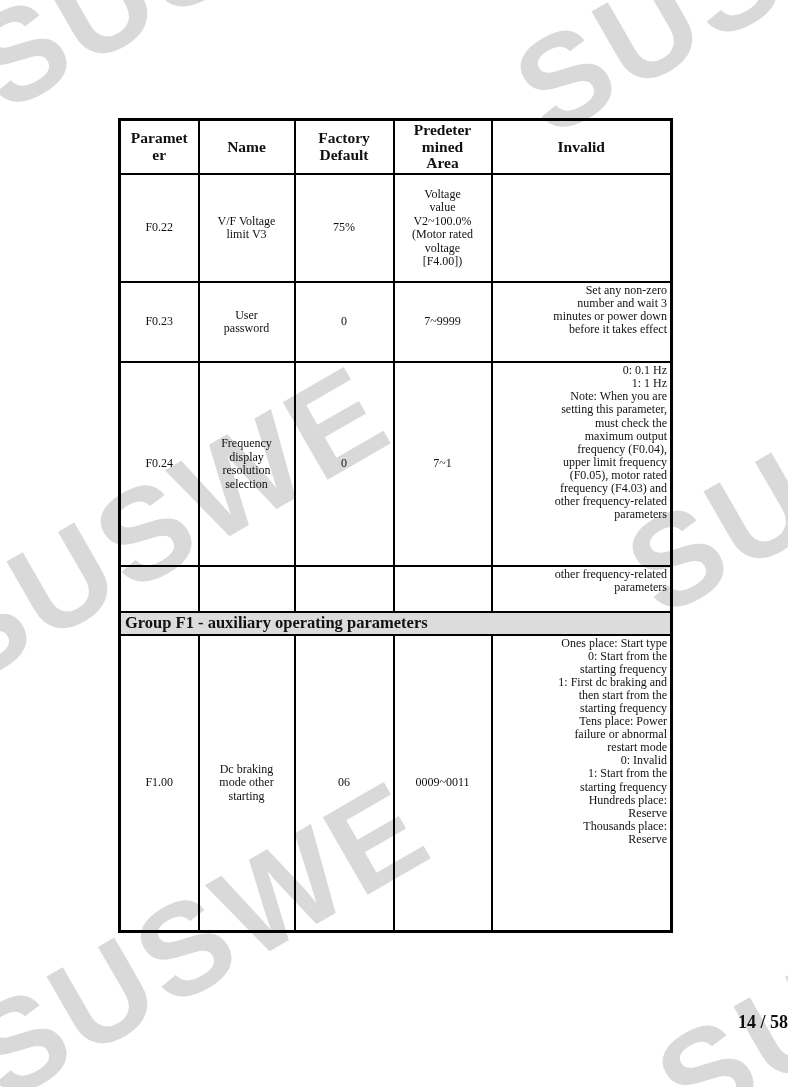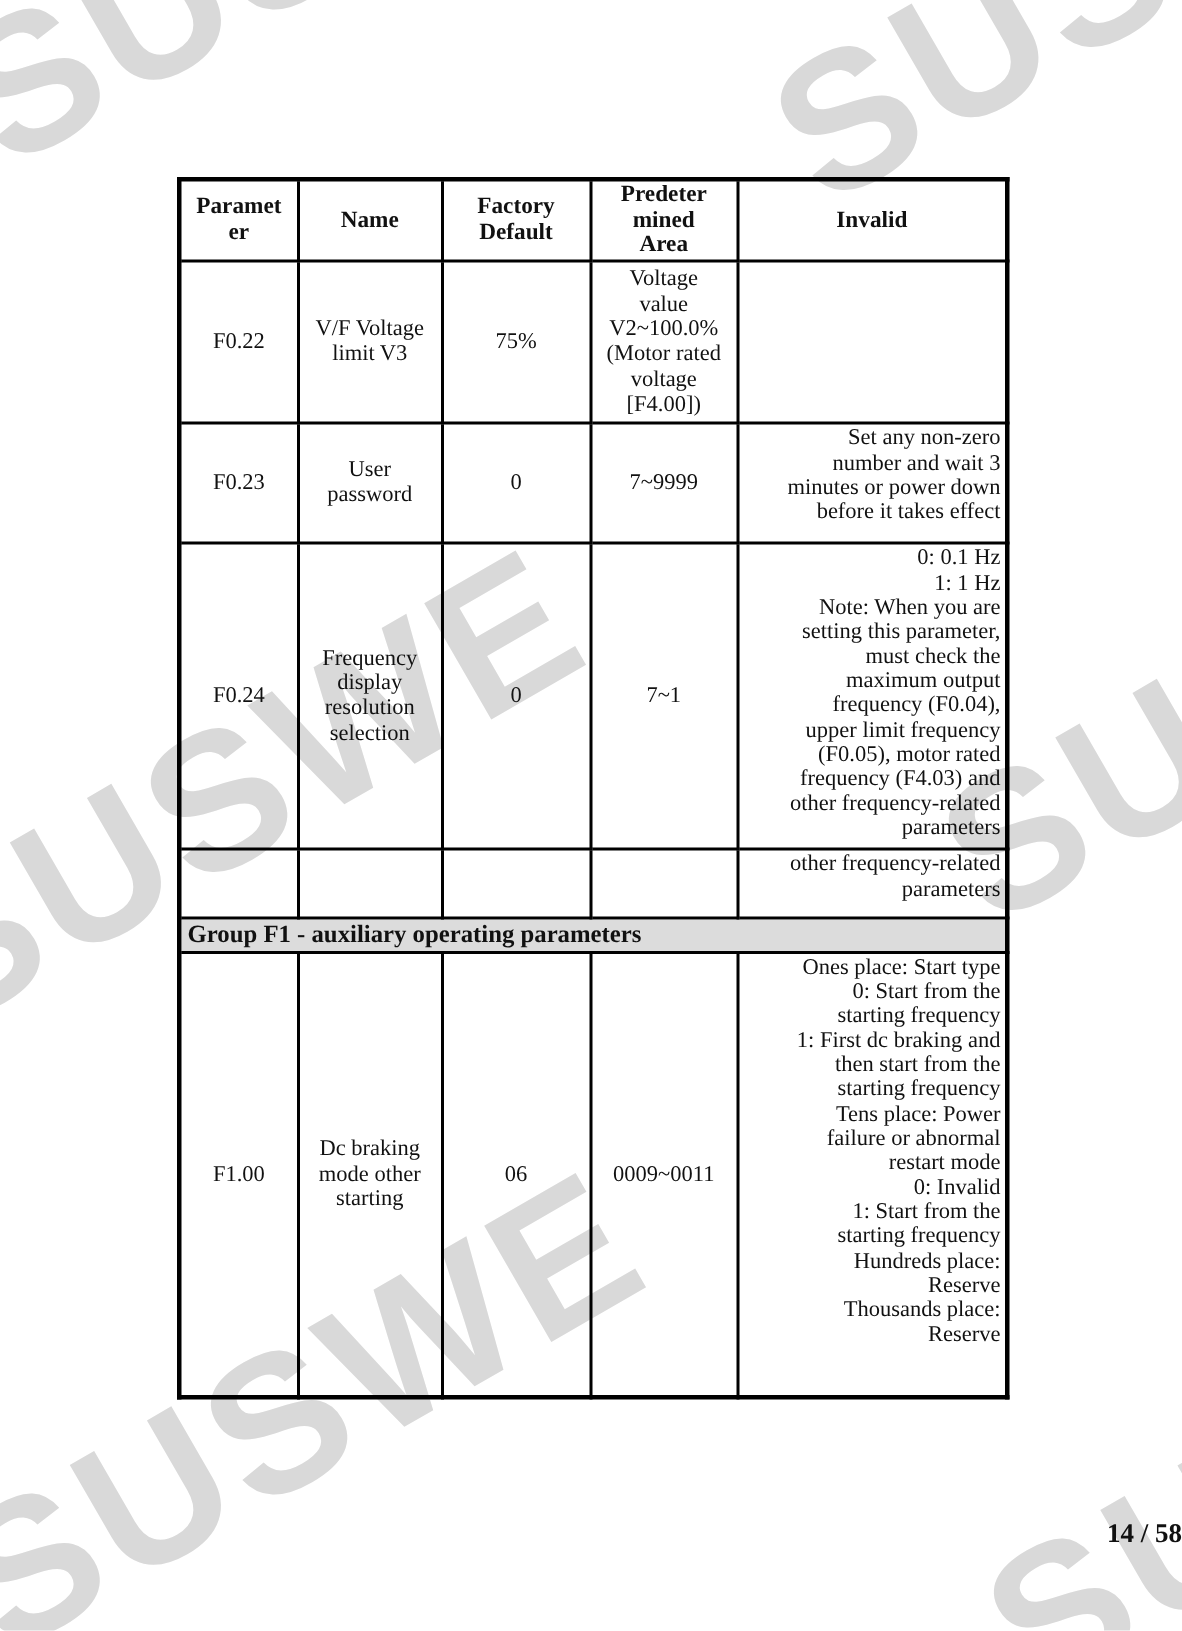--- a/index.html
+++ b/index.html
@@ -25,21 +25,21 @@
   .wm-6{left:632px;top:1030px;}
   
   table.params{
     position:absolute;left:118px;top:118px;z-index:1;
     width:552px;table-layout:fixed;
     border-collapse:collapse;border:3px solid #000;
   }
   .params th,.params td{
     border:2px solid #000;
     padding:1px 3px;
-    font-size:15px;line-height:1.12;
+    font-size:12px;line-height:1.12;
     background:transparent;
     overflow:hidden;
     white-space:pre-line;
   }
   .params th{
     font-size:15.5px;font-weight:bold;
     text-align:center;vertical-align:middle;
     line-height:1.08;
   }
   td.c{text-align:center;vertical-align:middle;}

